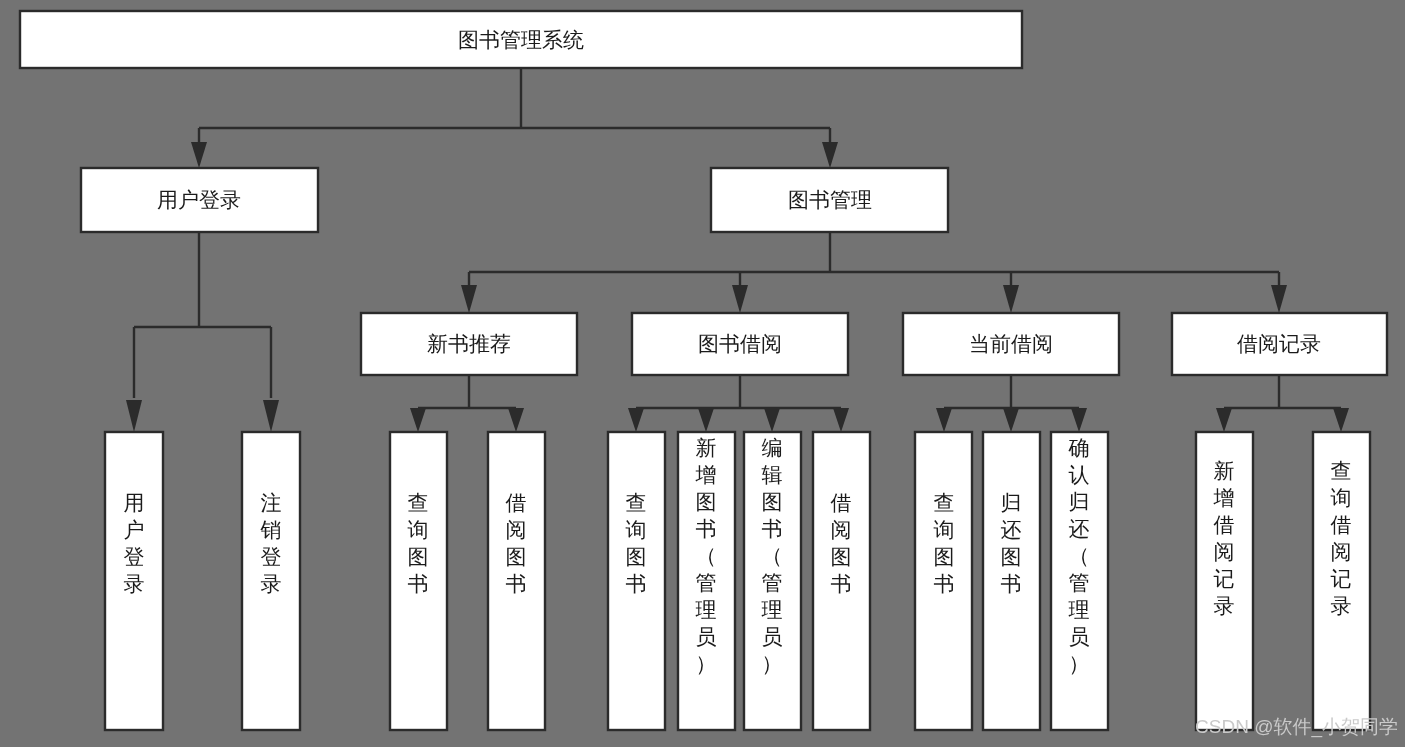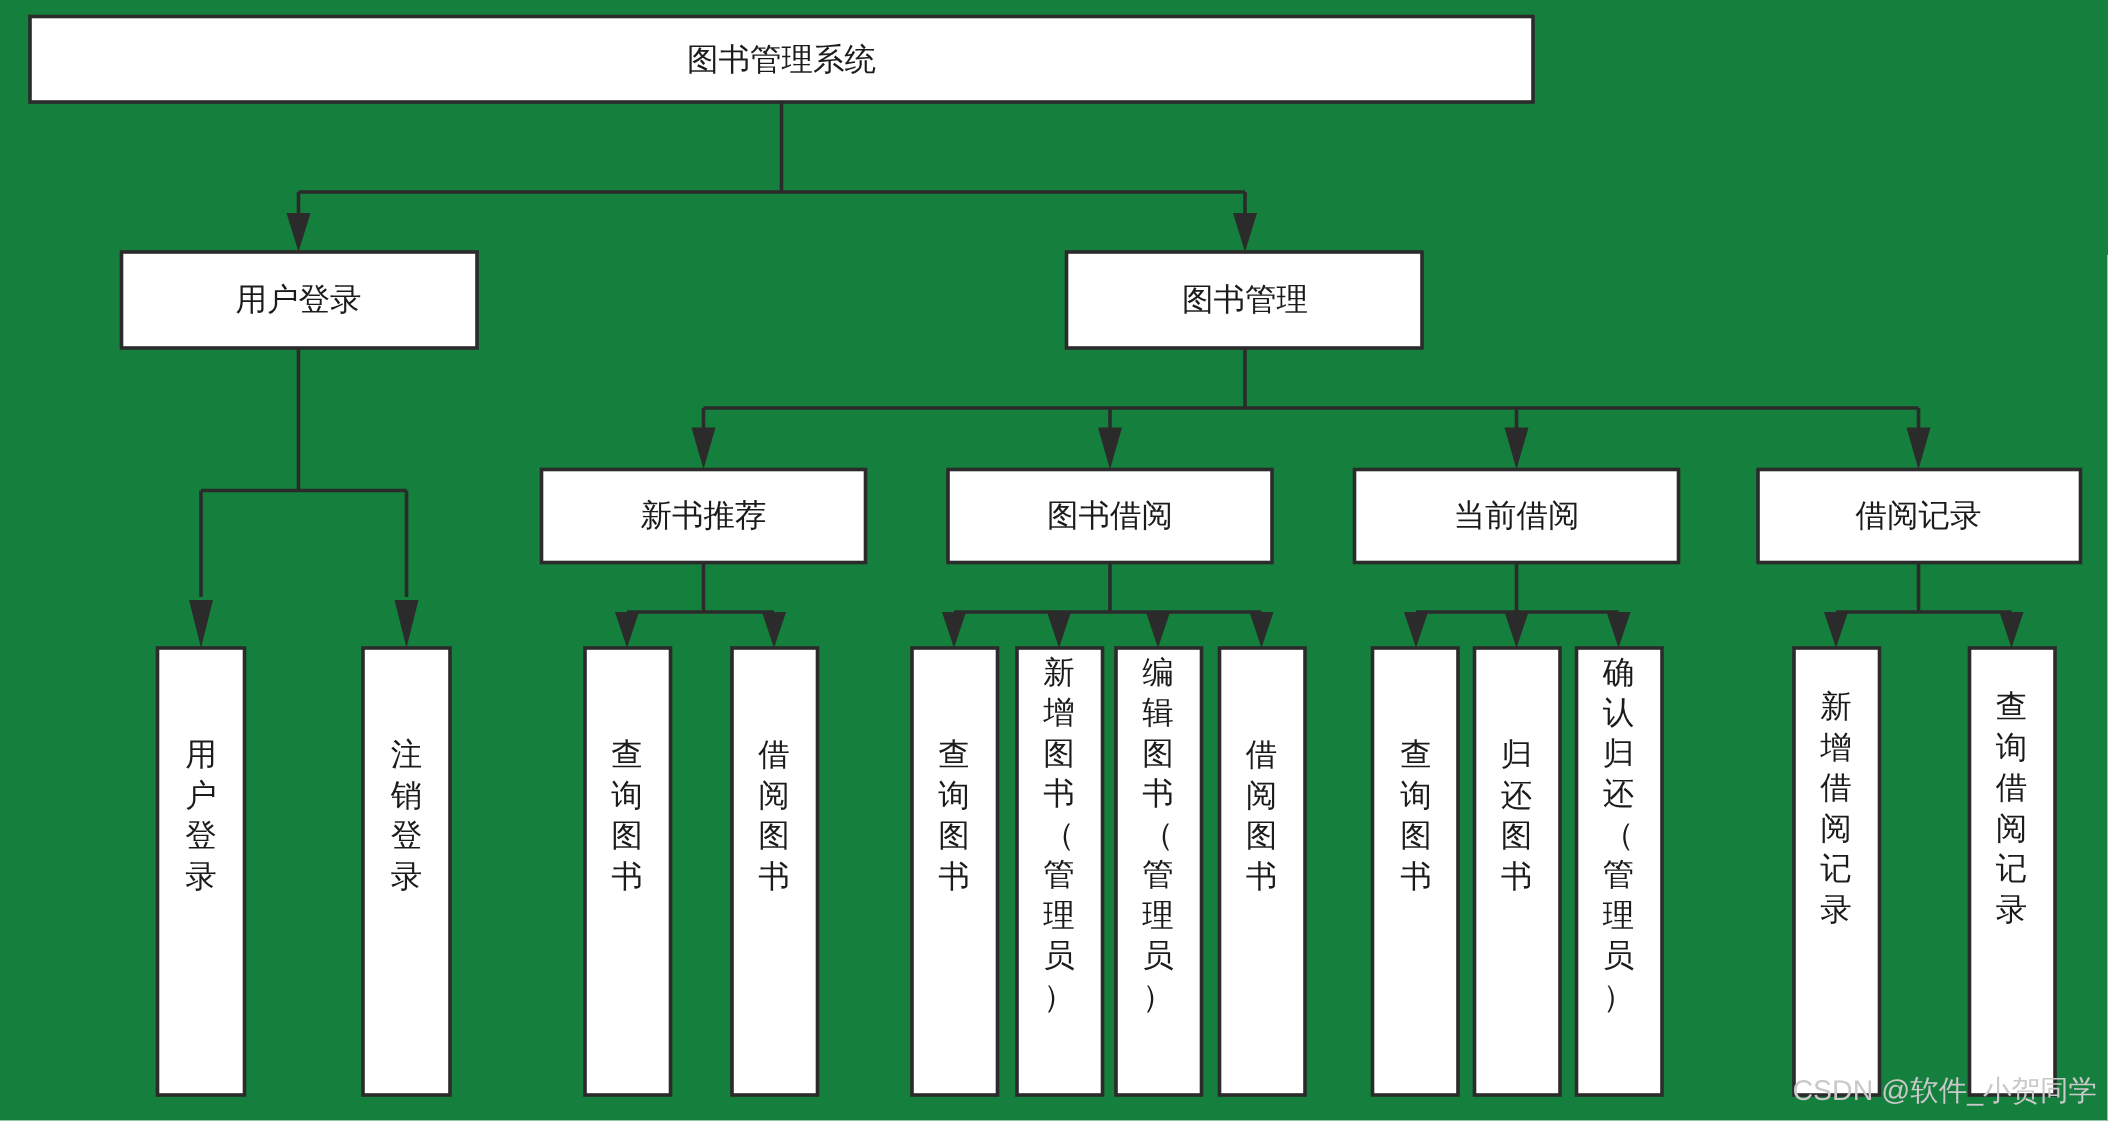--- a/index.html
+++ b/index.html
@@ -8,21 +8,21 @@
     padding: 0;
     background: #ffffff;
   }
   body {
     font-family: "Liberation Sans", "DejaVu Sans", sans-serif;
   }
   #diagram-root {
     position: relative;
     width: 1405px;
     height: 747px;
-    background: #15803d;
+    background: #737373;
     overflow: hidden;
   }
   svg.flow {
     position: absolute;
     left: 0;
     top: 0;
     width: 1405px;
     height: 747px;
     display: block;
   }

